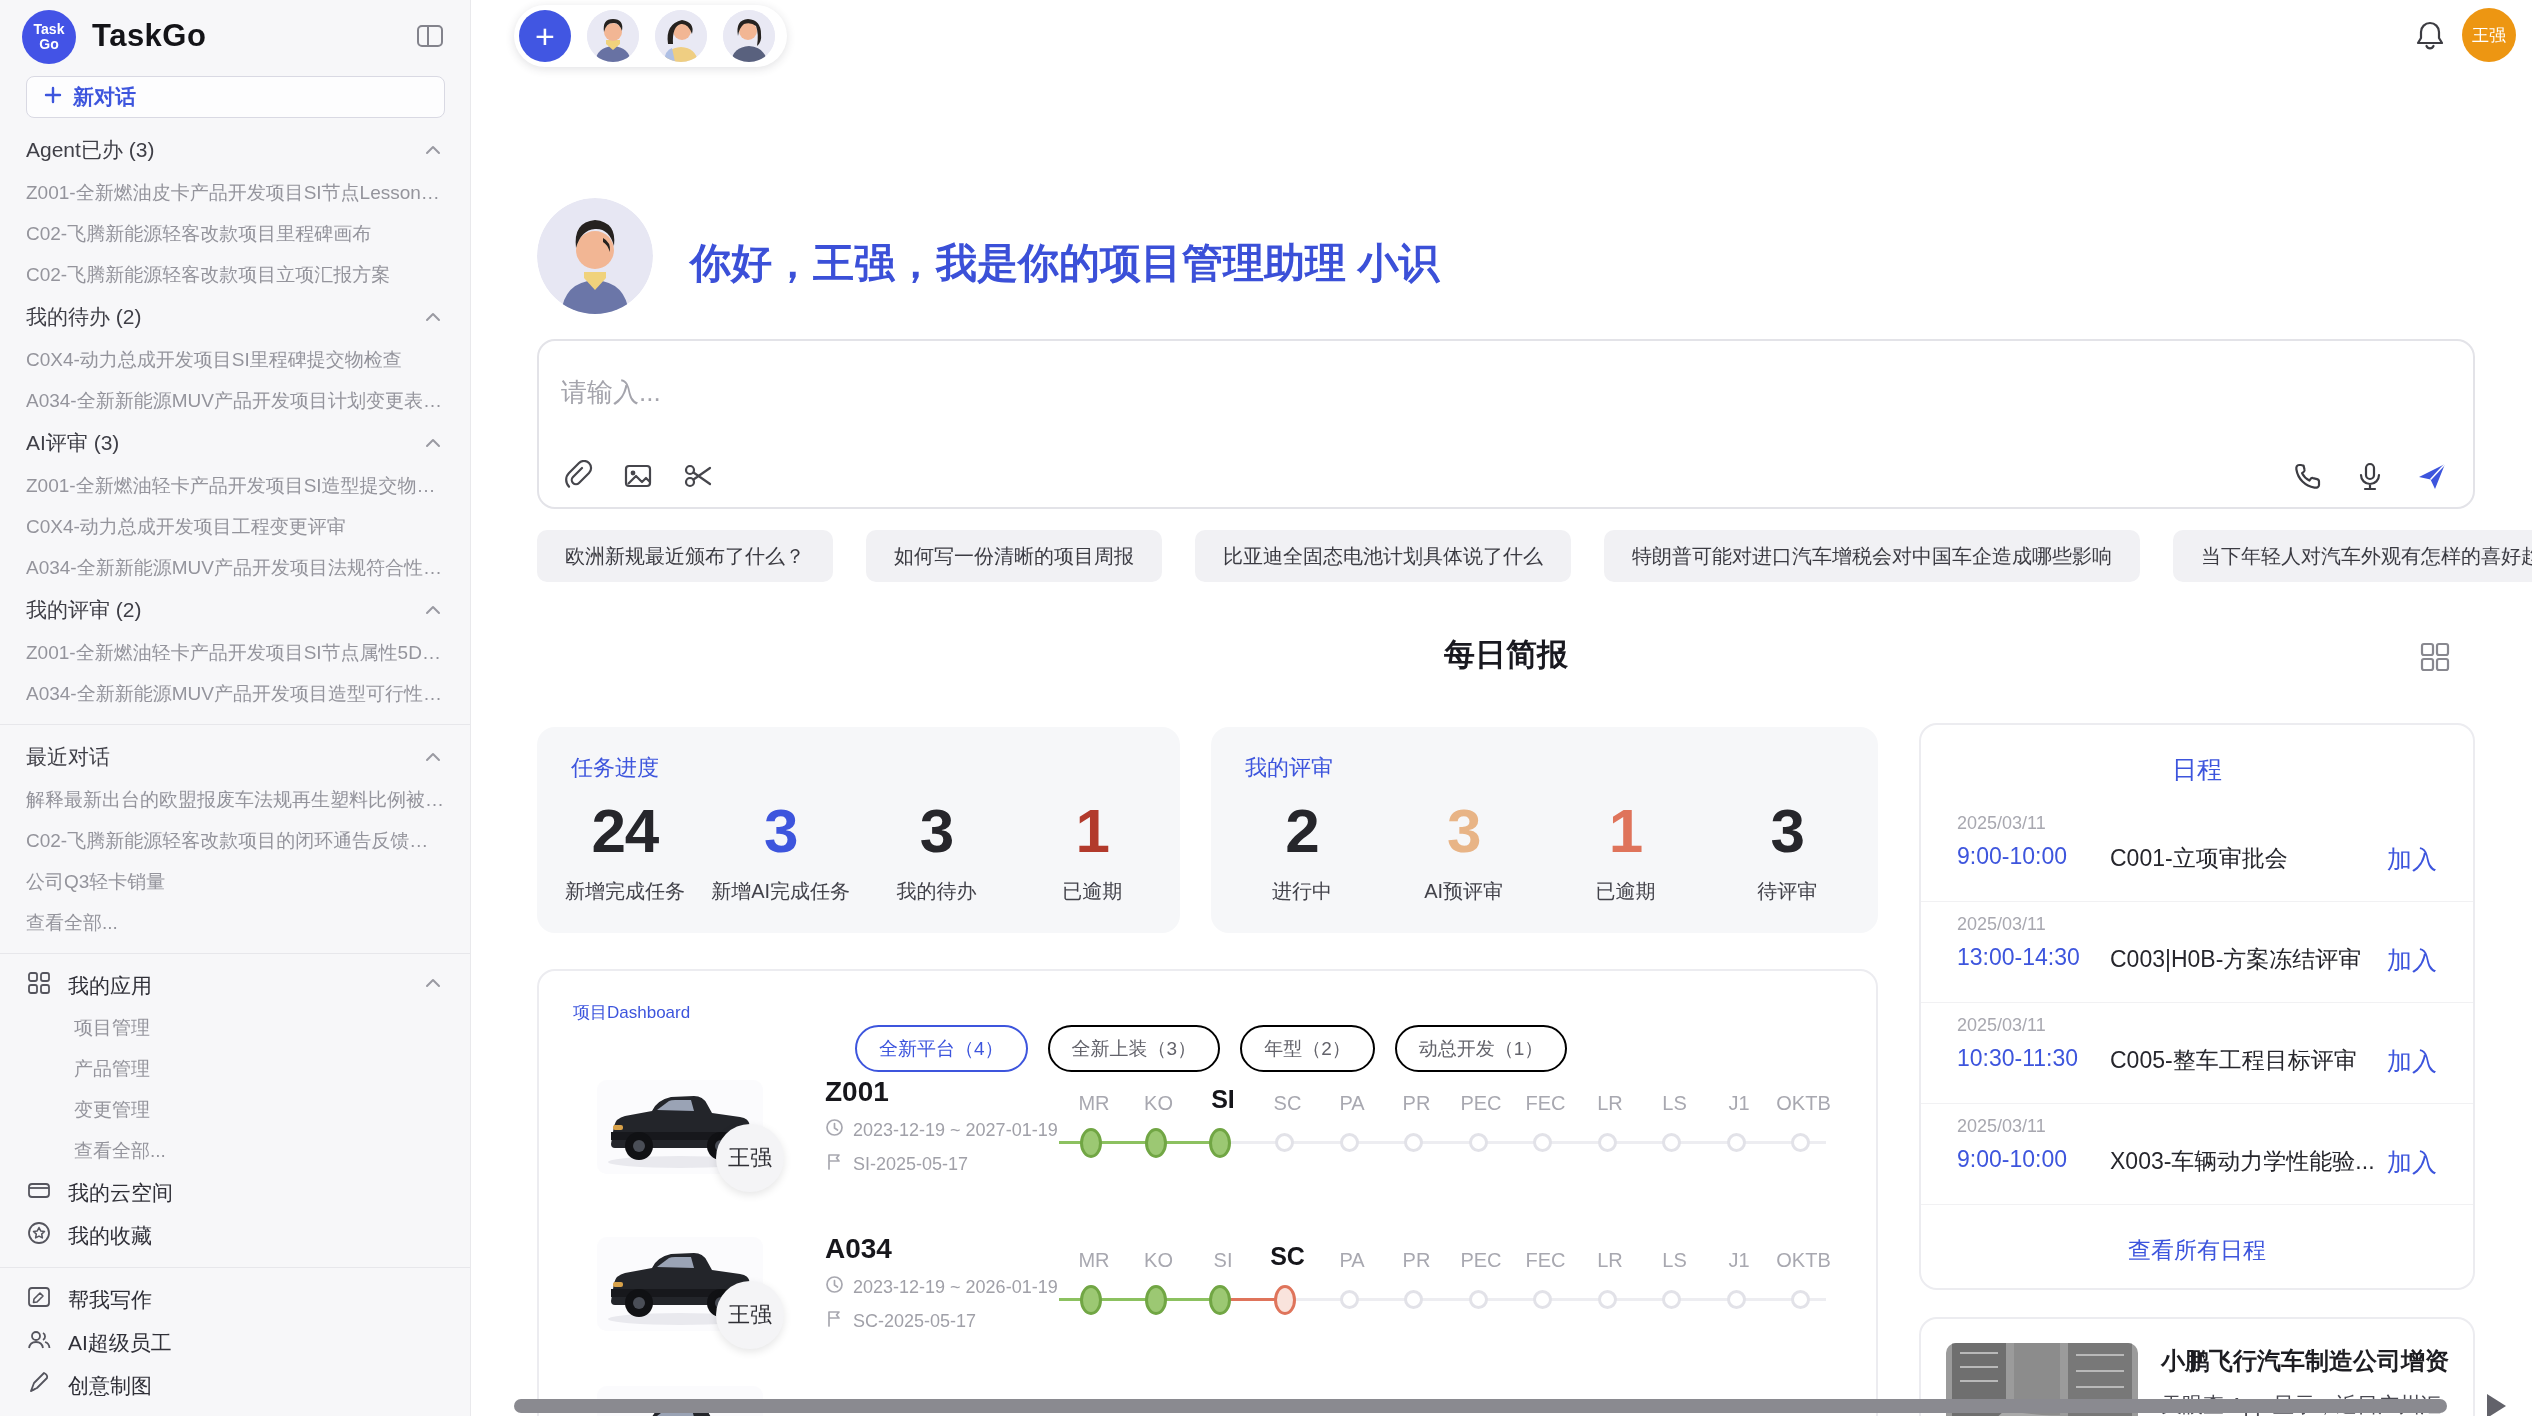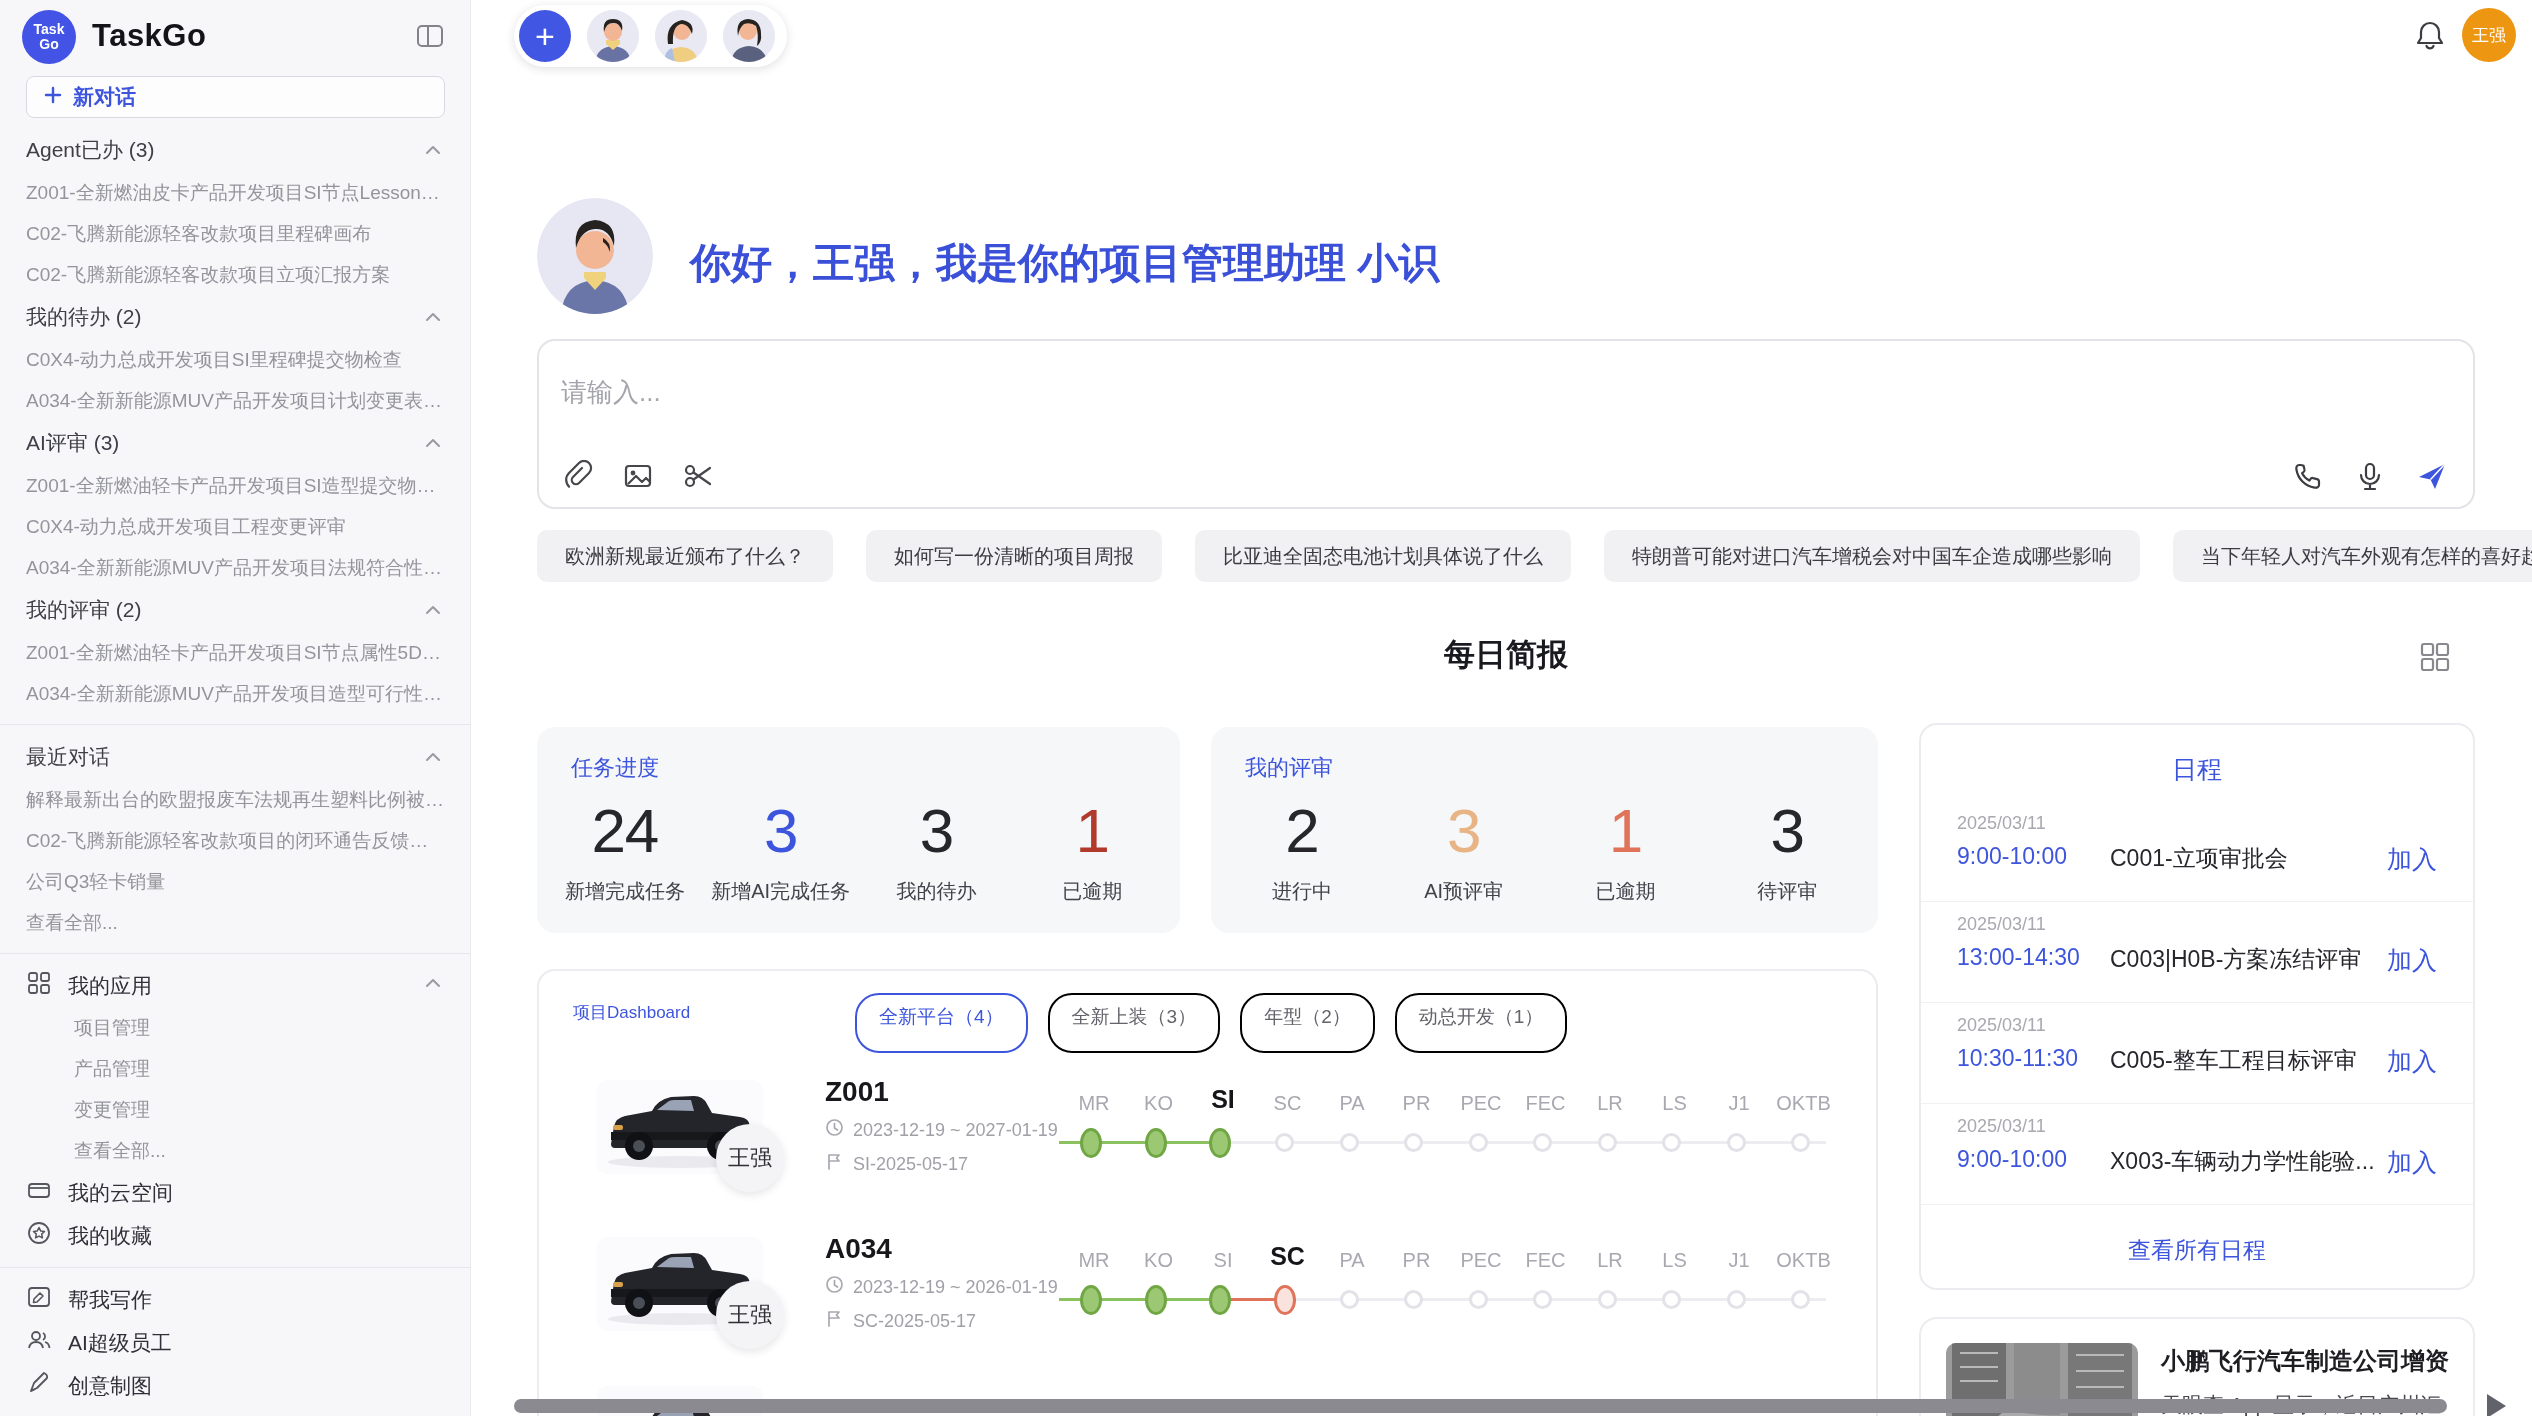--- a/index.html
+++ b/index.html
@@ -63,32 +63,32 @@
 
   
   .brief-title { position:absolute; left:537px; top:634px; width:1938px; text-align:center;
     font-size:31px; font-weight:bold; color:#191920; }
   .layout-icon { position:absolute; left:2418px; top:640px; width:34px; height:34px; cursor:pointer; }
   .stat-card { position:absolute; top:727px; height:206px; background:#f6f7f9; border-radius:18px; }
   .sc0 { left:537px; width:643px; } .sc1 { left:1211px; width:667px; }
   .stat-card .ct { position:absolute; left:34px; top:26px; font-size:22px; color:#3d55dd; }
   .stat-card .cols { position:absolute; left:10px; right:10px; top:68px; display:flex; }
   .stat-col { flex:1; text-align:center; }
-  .stat-col .num { font-size:62px; font-weight:400; line-height:1.15; letter-spacing:-1px; }
+  .stat-col .num { font-size:62px; font-weight:700; line-height:1.15; letter-spacing:-1px; }
   .stat-col .lbl { margin-top:12px; font-size:20px; color:#42424a; }
   .c-dark{color:#26262b;} .c-blue{color:#3d55dd;} .c-red{color:#b23a2c;}
   .c-orange{color:#e8b486;} .c-salmon{color:#df745b;}
 
   
   .dash { position:absolute; left:537px; top:969px; width:1341px; height:520px; background:#fff;
     border:2px solid #ececf0; border-radius:18px; overflow:hidden; }
   .dash-title { position:absolute; left:34px; top:30px; font-size:17px; color:#3d55dd; }
   .dash-tabs { position:absolute; left:316px; top:22px; display:flex; gap:20px; }
-  .dtab { height:60px; line-height:44px; padding:0 22px; border-radius:24px; border:2px solid #000000;
-    color:#63636b; font-size:19px; background:#fff; cursor:pointer; white-space:nowrap; }
+  .dtab { height:47px; line-height:44px; padding:0 22px; border-radius:24px; border:2px solid #000000;
+    color:#63636b; font-size:19px; background:#fff; cursor:pointer; white-space:nowrap;margin-top:32px; }
   .dtab.active { border-color:#3d55dd; color:#3d55dd; }
   .proj-row { position:absolute; left:0; width:100%; height:157px; }
   .truck { position:absolute; left:58px; top:8px; width:166px; height:94px; border-radius:10px; overflow:hidden; background:#fcfcfd; }
   .owner { position:absolute; left:177px; top:52px; width:68px; height:68px; border-radius:50%;
     background:#f4f4f6; box-shadow:0 3px 8px rgba(0,0,0,.10); display:flex; align-items:center; justify-content:center;
     font-size:22px; color:#2e2e34; }
   .pname { position:absolute; left:286px; top:4px; font-size:28px; font-weight:bold; color:#17171c; }
   .meta { position:absolute; left:286px; display:flex; align-items:center; gap:9px; font-size:18px; color:#a0a0a8; }
   .mrow1{ top:46px; } .mrow2{ top:80px; }
   .ms { position:absolute; left:520px; top:0; width:790px; height:157px; }

